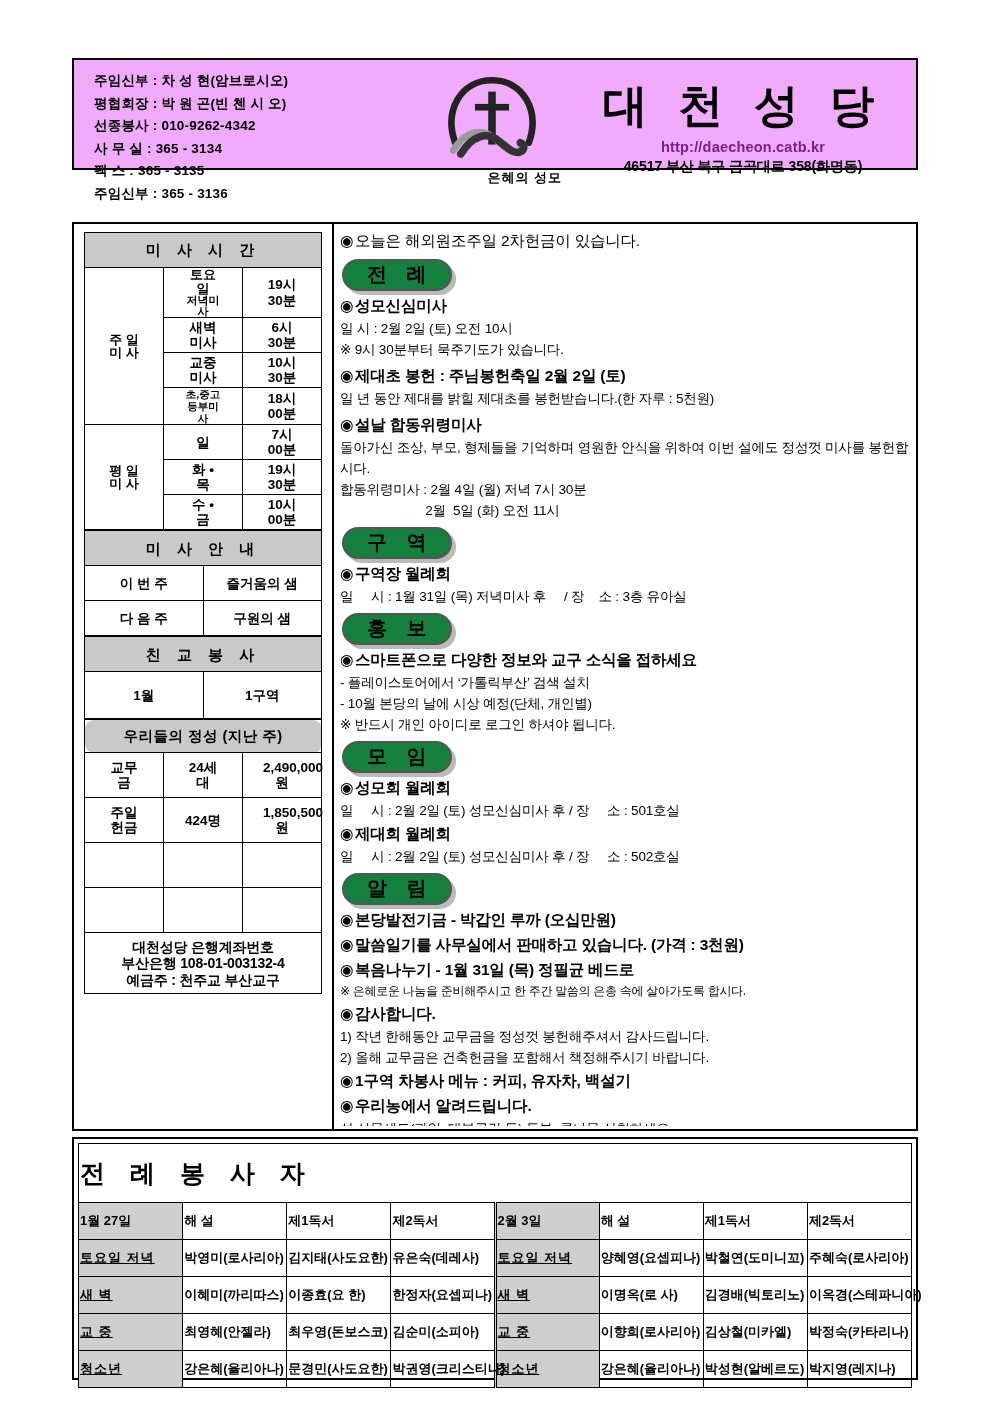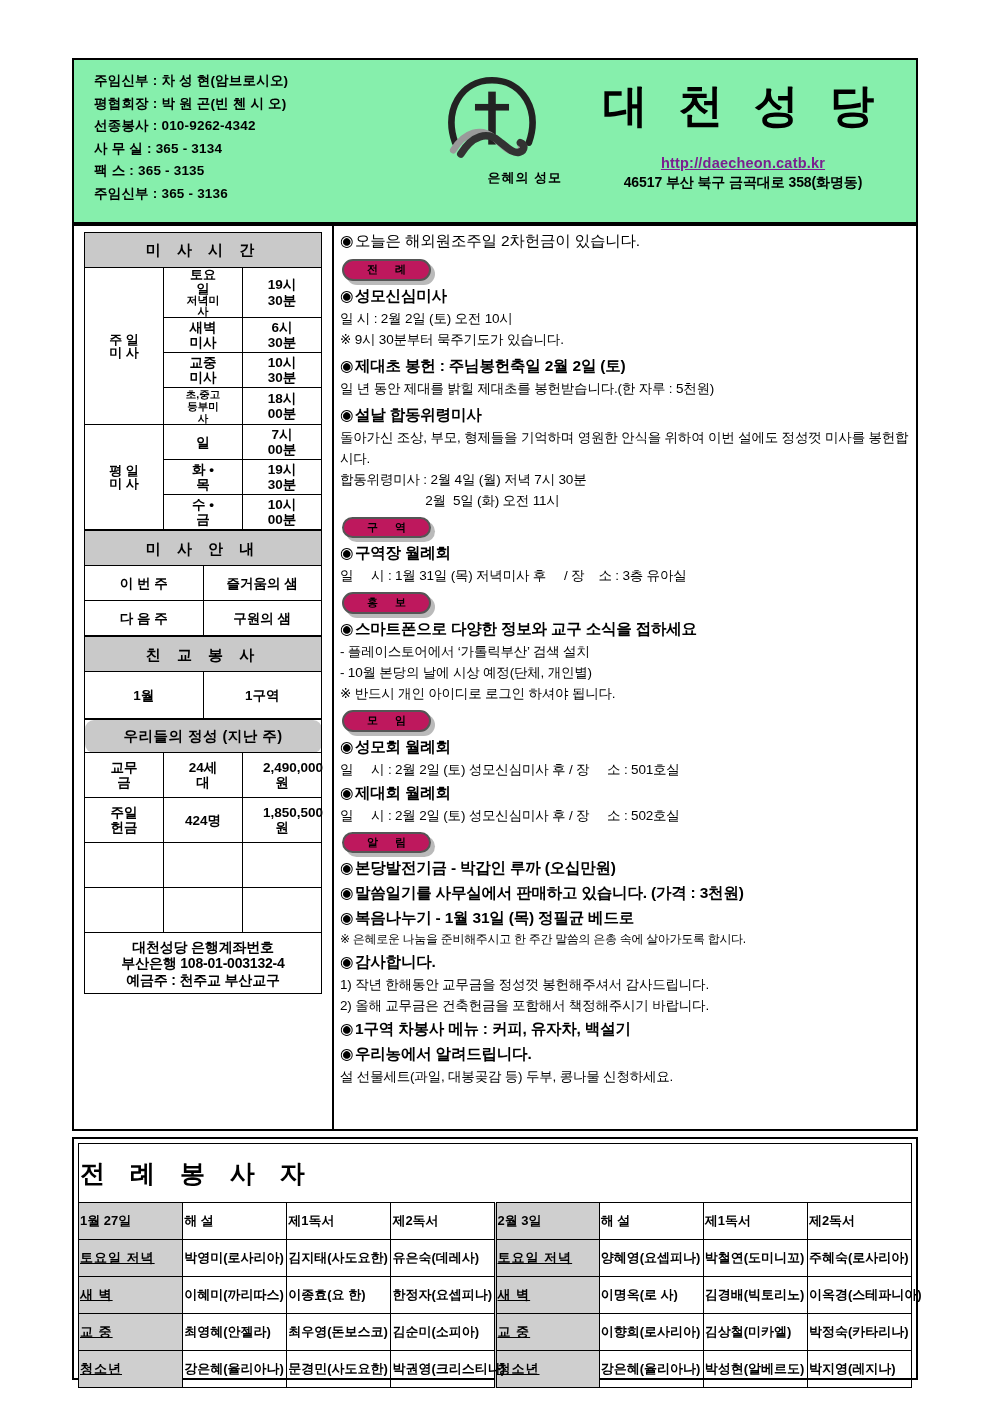--- a/index.html
+++ b/index.html
@@ -21,24 +21,24 @@
     width: 992px;
     height: 1403px;
   }
 
   
   .header-box {
     position: absolute;
     left: 72px;
     top: 58px;
     width: 846px;
-    height: 168px;
+    height: 112px;
     border: 2px solid #000;
     box-sizing: border-box;
-    background: #86efac;
+    background: #f0abfc;
   }
   .contact-list {
     position: absolute;
     left: 20px;
     top: 10px;
     width: 300px;
   }
   .contact-row {
     font-size: 13.5px;
     font-weight: bold;
@@ -73,22 +73,21 @@
     font-weight: bold;
     letter-spacing: 9px;
     line-height: 56px;
     white-space: nowrap;
   }
   .church-url {
     font-size: 14.5px;
     font-weight: bold;
     color: #7a1f8f;
     letter-spacing: 0.2px;
-    margin-top: 21px;
-    text-decoration: underline;
+    margin-top: 5px;
   }
   .church-addr {
     font-size: 14px;
     font-weight: bold;
     margin-top: 3px;
     white-space: nowrap;
     letter-spacing: -0.1px;
   }
 
   
@@ -195,23 +194,23 @@
   .sub-line-sm {
     font-size: 12px;
     line-height: 19px;
     white-space: nowrap;
     letter-spacing: -0.3px;
   }
   .sec-tag {
     display: inline-block;
     border: 2px solid #555;
     border-radius: 16px;
-    background: #be185d;
+    background: #15803d;
     padding: 2px 16px 3px;
-    font-size: 11px;
+    font-size: 20px;
     font-weight: bold;
     letter-spacing: 7px;
     text-indent: 7px;
     box-shadow: 4px 4px 0 rgba(130,130,130,0.55);
     margin: 6px 0 2px 2px;
     line-height: 1.15;
   }
   .spacer-xs { height: 3px; }
 
   

